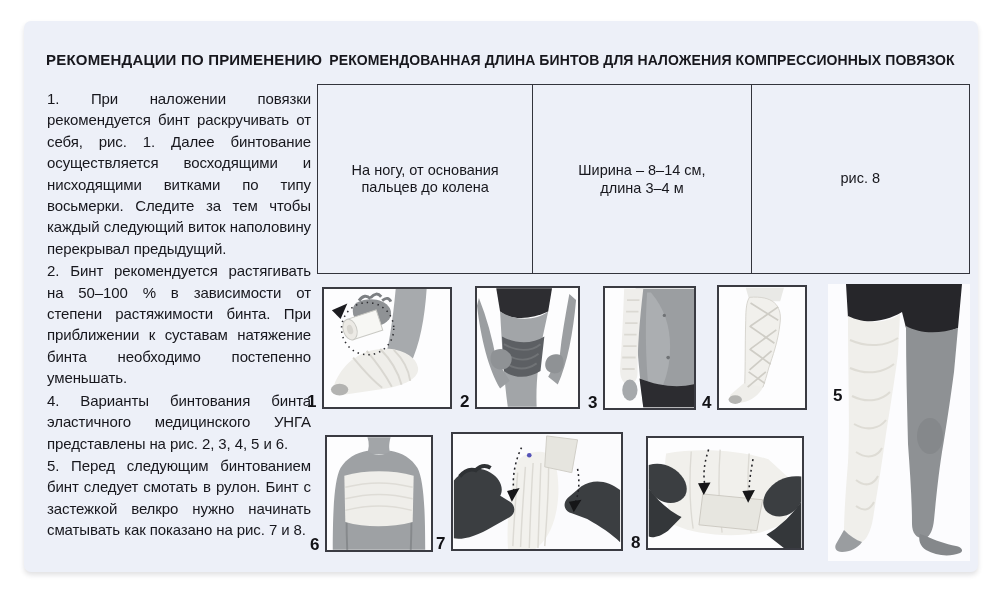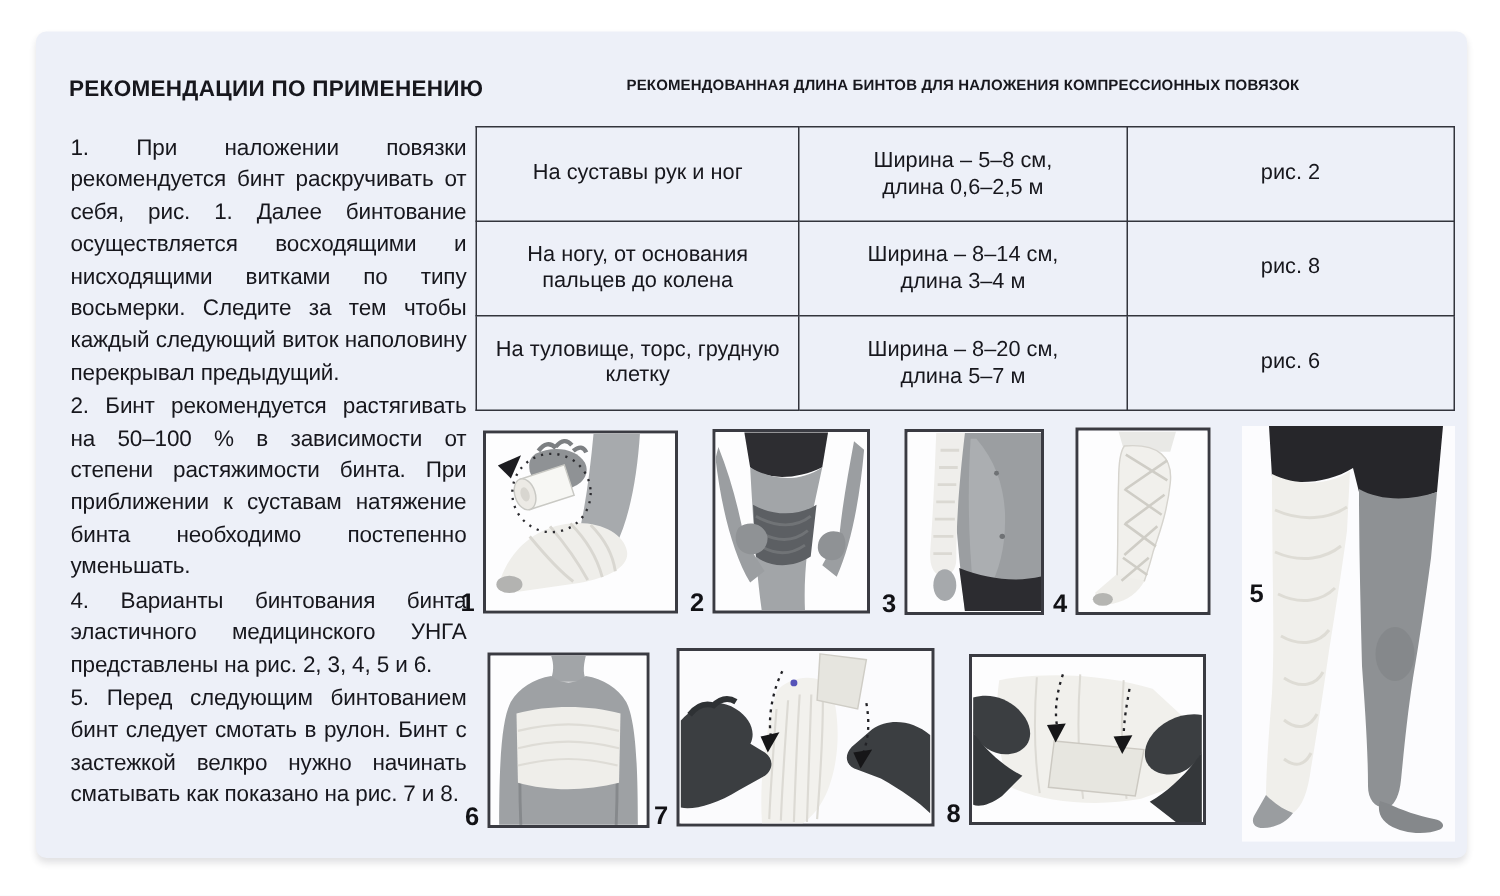--- a/index.html
+++ b/index.html
@@ -21,21 +21,21 @@
     margin:0 0 20px 0;white-space:nowrap;
   }
   .lp-heading{font-weight:bold;font-size:15px;margin:0 0 1px 0;}
   .lp-par{
     margin:1px;font-size:15px;line-height:21.4px;text-align:justify;
     letter-spacing:-0.1px;
   }
   
   .table-title{
     position:absolute;left:288px;top:31px;width:660px;text-align:center;
-    font-weight:bold;font-size:10px;letter-spacing:.1px;white-space:nowrap;
+    font-weight:bold;font-size:14px;letter-spacing:.1px;white-space:nowrap;
   }
   table.size-table{
     position:absolute;left:293px;top:63px;width:653px;height:190px;
     border-collapse:collapse;table-layout:fixed;
     background:transparent;
   }
   table.size-table td{
     border:1.4px solid #33343c;text-align:center;vertical-align:middle;
     font-size:14.5px;line-height:17.5px;padding:2px 6px;
   }
@@ -63,42 +63,26 @@
       <p class="lp-par">1. При наложении повязки рекомендуется бинт раскручивать от себя, рис. 1. Далее бинтование осуществляется восходящими и нисходящими витками по типу восьмерки. Следите за тем чтобы каждый следующий виток наполовину перекрывал предыдущий.</p>
       <p class="lp-par">2. Бинт рекомендуется растягивать на 50–100 % в зависимости от степени растяжимости бинта. При приближении к суставам натяжение бинта необходимо постепенно уменьшать.</p>
       <p class="lp-par">4. Варианты бинтования бинта эластичного медицинского УНГА представлены на рис. 2, 3, 4, 5 и 6.</p>
       <p class="lp-par">5. Перед следующим бинтованием бинт следует смотать в рулон. Бинт с застежкой велкро нужно начинать сматывать как показано на рис. 7 и 8.</p>
     </div>
 
     <div class="table-title">РЕКОМЕНДОВАННАЯ ДЛИНА БИНТОВ ДЛЯ НАЛОЖЕНИЯ КОМПРЕССИОННЫХ ПОВЯЗОК</div>
     <table class="size-table">
       <tbody>
         <tr>
-          <td class="c-area">На суставы рук и ног</td>
-          <td class="c-size">
-            <div>Ширина – 5–8 см,</div>
-            <div>длина 0,6–2,5 м</div>
-          </td>
-          <td class="c-fig">рис. 2</td>
-        </tr>
-        <tr>
           <td class="c-area">На ногу, от основания пальцев до колена</td>
           <td class="c-size">
             <div>Ширина – 8–14 см,</div>
             <div>длина 3–4 м</div>
           </td>
           <td class="c-fig">рис. 8</td>
-        </tr>
-        <tr>
-          <td class="c-area">На туловище, торс, грудную клетку</td>
-          <td class="c-size">
-            <div>Ширина – 8–20 см,</div>
-            <div>длина 5–7 м</div>
-          </td>
-          <td class="c-fig">рис. 6</td>
         </tr>
       </tbody>
     </table>
 
     <div class="fig" style="left:298px;top:266px;width:130px;height:122px">
       <svg viewBox="0 0 130 122">
         <rect width="130" height="122" fill="#fdfdfe"></rect>
         <path d="M74 0 H106 C104 30 99 58 89 78 L58 92 C67 62 71 32 74 0 Z" fill="#a7aaad"></path>
         <path d="M10 100 C18 78 36 64 58 62 C78 60 95 69 97 81 C99 91 86 99 64 103 L22 109 C12 110 7 105 10 100 Z" fill="#efeeea"></path>
         <path d="M30 71 C44 88 52 96 60 102 M44 64 C56 78 64 90 70 101 M58 62 C68 72 76 84 80 99 M72 63 C80 71 87 81 89 95" stroke="#d9d7d1" fill="none" stroke-width="2"></path>

